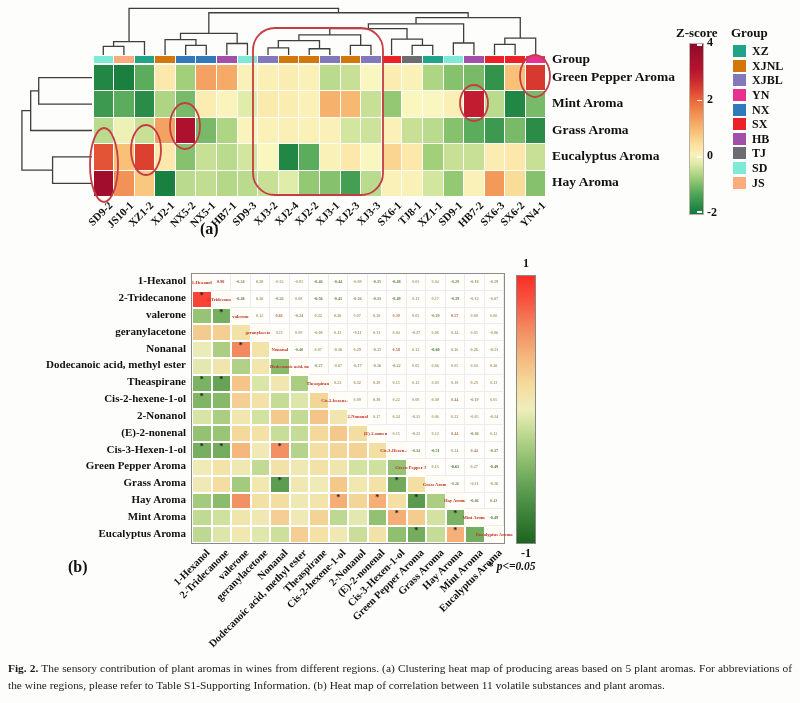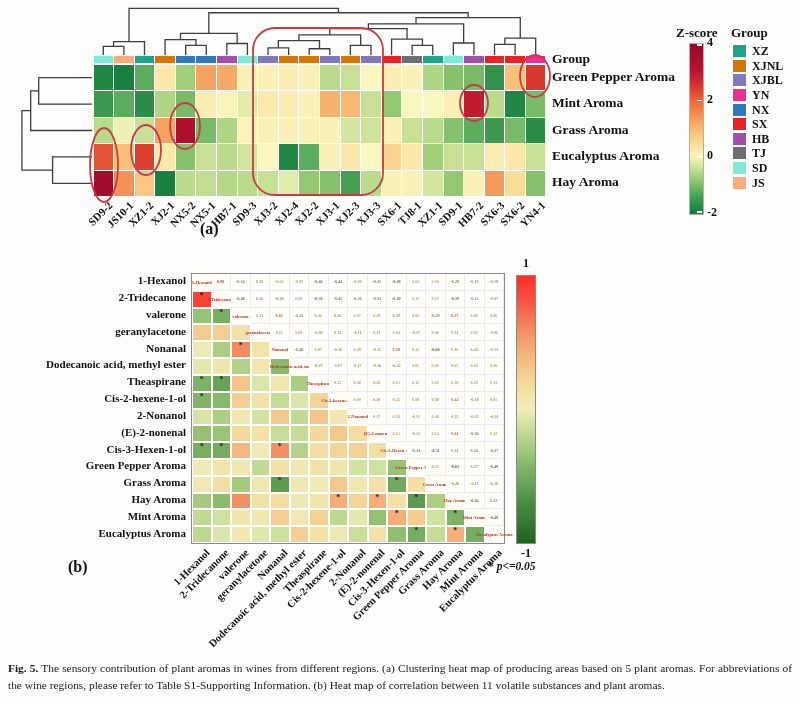--- a/index.html
+++ b/index.html
@@ -851,16 +851,16 @@
   <div class="ztick" style="left:516px;top:256px;width:20px;text-align:center;font-size:12px;">1</div>
   <div class="ztick" style="left:516px;top:546px;width:20px;text-align:center;font-size:12px;">-1</div>
   <div class="abs" style="left:488px;top:560px;font-weight:bold;font-size:11.5px;color:#111;">
     <span>*</span>
     <span style="font-style:italic;">p&lt;=0.05</span>
   </div>
 
   <div class="panel-tag" style="left:68px;top:558px;">(b)</div>
 
   <div id="caption">
-    <b>Fig. 5.</b><span> The sensory contribution of plant aromas in wines from different regions. (a) Clustering heat map of producing areas based on 5 plant aromas. For abbreviations of the wine regions, please refer to Table S1-Supporting Information. (b) Heat map of correlation between 11 volatile substances and plant aromas.</span>
+    <b>Fig. 2.</b><span> The sensory contribution of plant aromas in wines from different regions. (a) Clustering heat map of producing areas based on 5 plant aromas. For abbreviations of the wine regions, please refer to Table S1-Supporting Information. (b) Heat map of correlation between 11 volatile substances and plant aromas.</span>
   </div>
 
 </div>
 
 </body></html>

